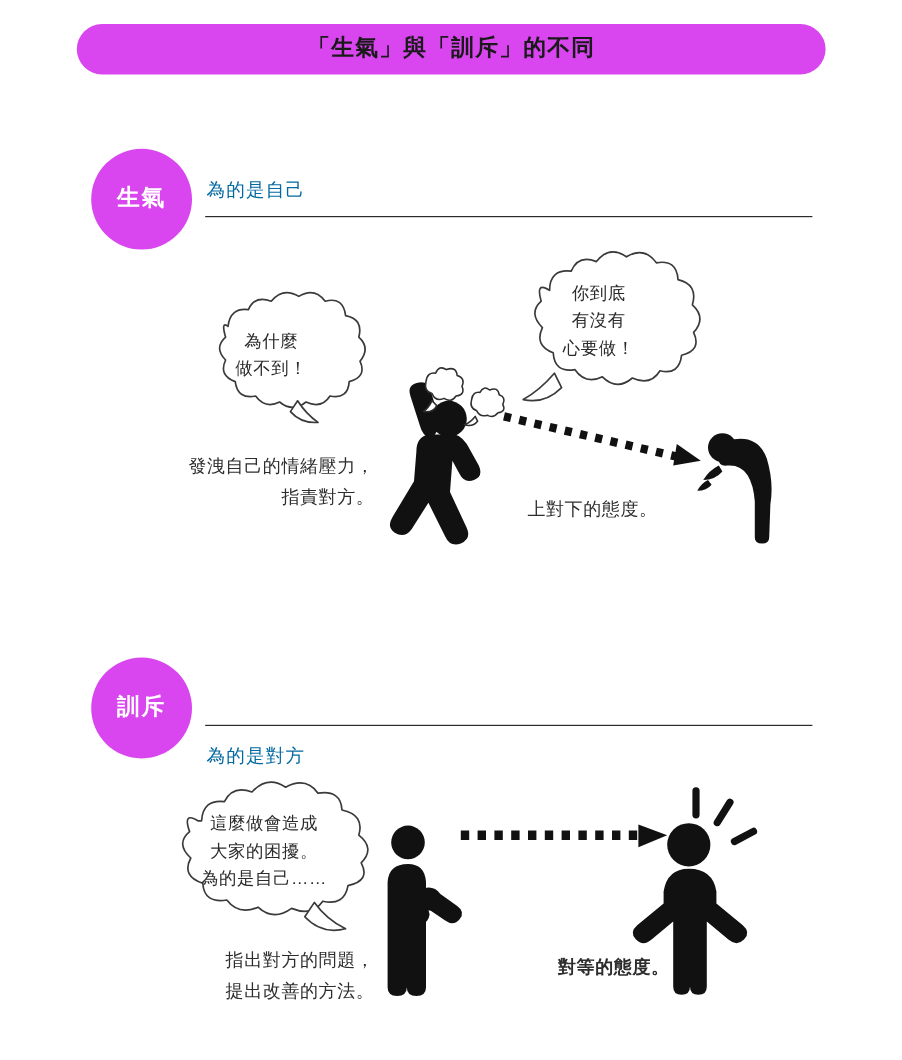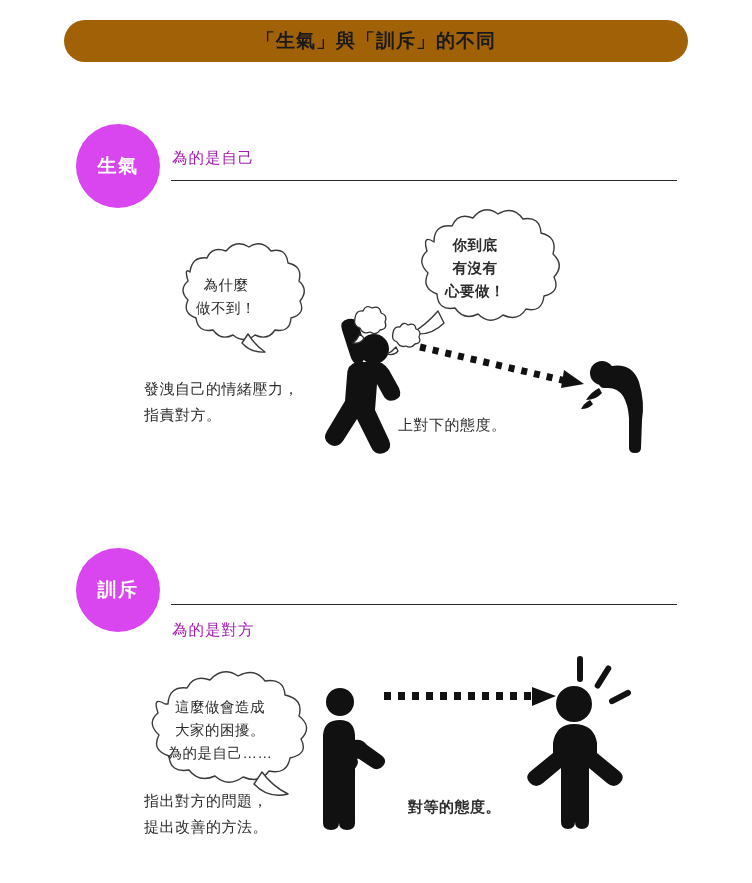--- a/index.html
+++ b/index.html
@@ -16,21 +16,21 @@
     overflow: hidden;
   }
 
   
   .title-bar {
     position: absolute;
     left: 64px;
     top: 20px;
     width: 624px;
     height: 42px;
-    background: #a16207;
+    background: #d946ef;
     border-radius: 21px;
   }
   .title-text {
     position: absolute;
     left: 0;
     top: 0;
     width: 624px;
     height: 42px;
     line-height: 42px;
     text-align: center;
@@ -58,37 +58,37 @@
     line-height: 84px;
     text-align: center;
     color: #ffffff;
     font-size: 19px;
     font-weight: bold;
     letter-spacing: 1.5px;
   }
   .section-sub {
     position: absolute;
     font-size: 15.5px;
-    color: #a21caf;
+    color: #0369a1;
     letter-spacing: 1px;
     white-space: nowrap;
   }
   .rule {
     position: absolute;
     height: 1px;
     background: #2a2a2a;
   }
 
   
   .caption {
     position: absolute;
     font-size: 15px;
     line-height: 26px;
     color: #2d2d2d;
-    text-align: left;
+    text-align: right;
     letter-spacing: 0.5px;
     white-space: nowrap;
   }
 
   
   .bubble-wrap { position: absolute; }
   .bubble-text {
     position: absolute;
     left: 0;
     top: 0;
@@ -132,21 +132,21 @@
                q-11 9 -22 0 q-12 6 -20 -5 q-15 3 -17 -12 q-14 -5 -8 -18
                q-10 -10 0 -19 q-4 -14 2 -9 Z" fill="#ffffff" stroke="#3a3a3a" stroke-width="1.4" stroke-linejoin="round"></path>
       <path d="M88 84 q7 11 17 18 q-14 1 -23 -9 Z" fill="#ffffff" stroke="#3a3a3a" stroke-width="1.4" stroke-linejoin="round"></path>
     </svg>
     <div class="bubble-text" style="height:94px;text-align:center;">
       <span>為什麼</span>
       <span>做不到！</span>
     </div>
   </div>
 
-  <div class="bubble-wrap" style="left:404px; top:212px; width:142px; height:112px;font-weight:bold;">
+  <div class="bubble-wrap" style="left:428px; top:212px; width:142px; height:112px;">
     <svg width="142" height="130" viewBox="0 0 142 130" aria-hidden="true">
       <path d="M30 30 q0-18 18-16 q6-14 21-8 q11-14 25-4 q15-9 25 5 q17-3 18 14
                q17 4 12 21 q12 11 1 23 q7 15 -10 19 q-2 17 -18 13 q-8 13 -23 6
                q-13 11 -25 -1 q-14 7 -23 -6 q-17 3 -18 -14 q-16 -6 -9 -21
                q-12 -12 -1 -22 q-5 -17 7 -9 Z" fill="#ffffff" stroke="#3a3a3a" stroke-width="1.4" stroke-linejoin="round"></path>
       <path d="M34 99 q-12 14 -26 22 q18 4 32 -10 Z" fill="#ffffff" stroke="#3a3a3a" stroke-width="1.4" stroke-linejoin="round"></path>
     </svg>
     <div class="bubble-text" style="height:112px;">
       <span>你到底</span>
       <span>有沒有</span>
@@ -207,21 +207,21 @@
 <div class="section">
 
   <div class="badge" style="left:76px; top:548px;">
     <div class="badge-label">訓斥</div>
   </div>
 
   <div class="section-sub" style="left:172px; top:572px;margin-top:48px;">為的是對方</div>
 
   <div class="rule" style="left:171px; top:604px; width:506px;"></div>
 
-  <div class="bubble-wrap" style="left:134px; top:676px; width:172px; height:108px;">
+  <div class="bubble-wrap" style="left:134px; top:656px; width:172px; height:108px;">
     <svg width="172" height="128" viewBox="0 0 172 128" aria-hidden="true">
       <path d="M34 28 q1-18 19-16 q7-14 23-8 q13-14 28-4 q17-9 27 5 q19-3 20 14
                q19 4 14 21 q14 11 2 23 q8 15 -11 19 q-3 17 -21 13 q-9 13 -26 6
                q-15 11 -28 -1 q-16 7 -26 -6 q-19 3 -20 -14 q-18 -6 -10 -21
                q-13 -12 -1 -22 q-6 -17 7 -9 Z" fill="#ffffff" stroke="#3a3a3a" stroke-width="1.4" stroke-linejoin="round"></path>
       <path d="M128 96 q10 14 26 22 q-20 5 -34 -10 Z" fill="#ffffff" stroke="#3a3a3a" stroke-width="1.4" stroke-linejoin="round"></path>
     </svg>
     <div class="bubble-text" style="height:108px;">
       <span>這麼做會造成</span>
       <span>大家的困擾。</span>

